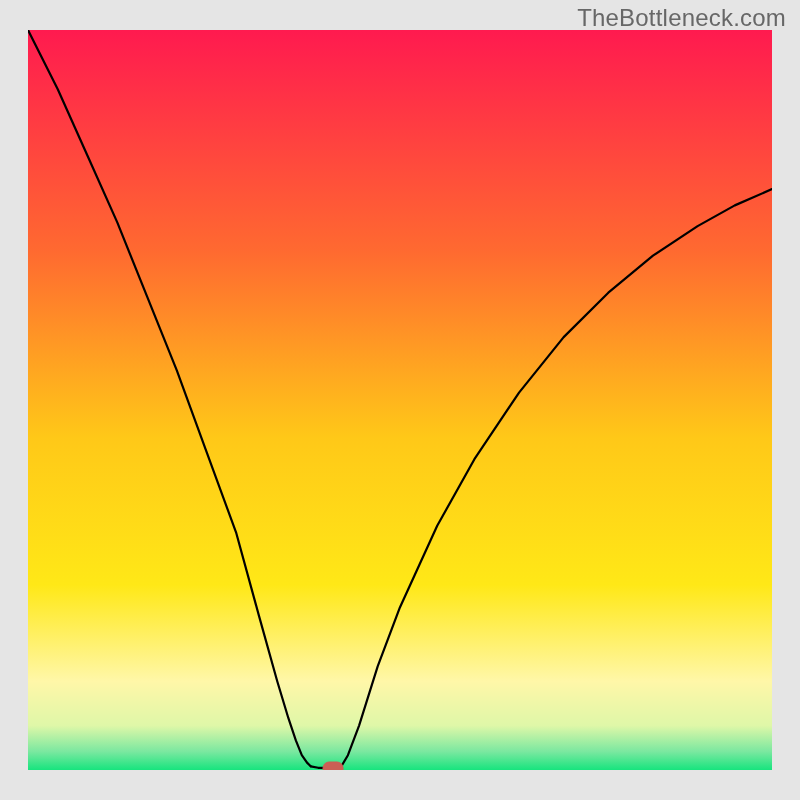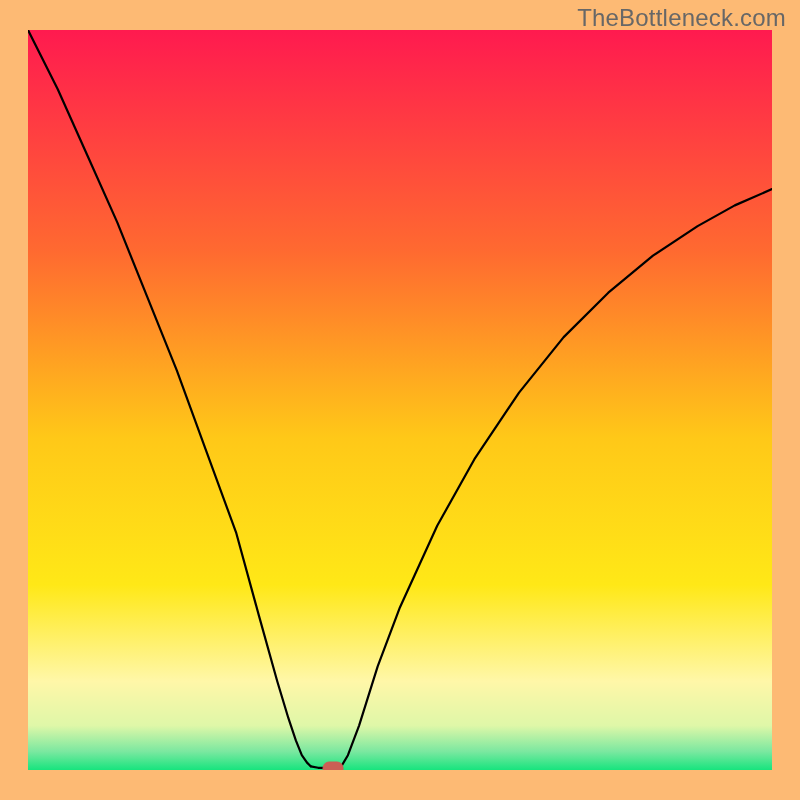--- a/index.html
+++ b/index.html
@@ -8,21 +8,21 @@
     width: 800px;
     height: 800px;
     overflow: hidden;
     background: #fff;
     font-family: Arial, Helvetica, sans-serif;
   }
   .frame {
     position: relative;
     width: 800px;
     height: 800px;
-    background: #fdba74;
+    background: #e5e5e5;
   }
   .watermark {
     position: absolute;
     top: 4px;
     right: 14px;
     color: #676767;
     font-size: 24px;
     font-weight: 500;
     letter-spacing: 0.2px;
     z-index: 10;

